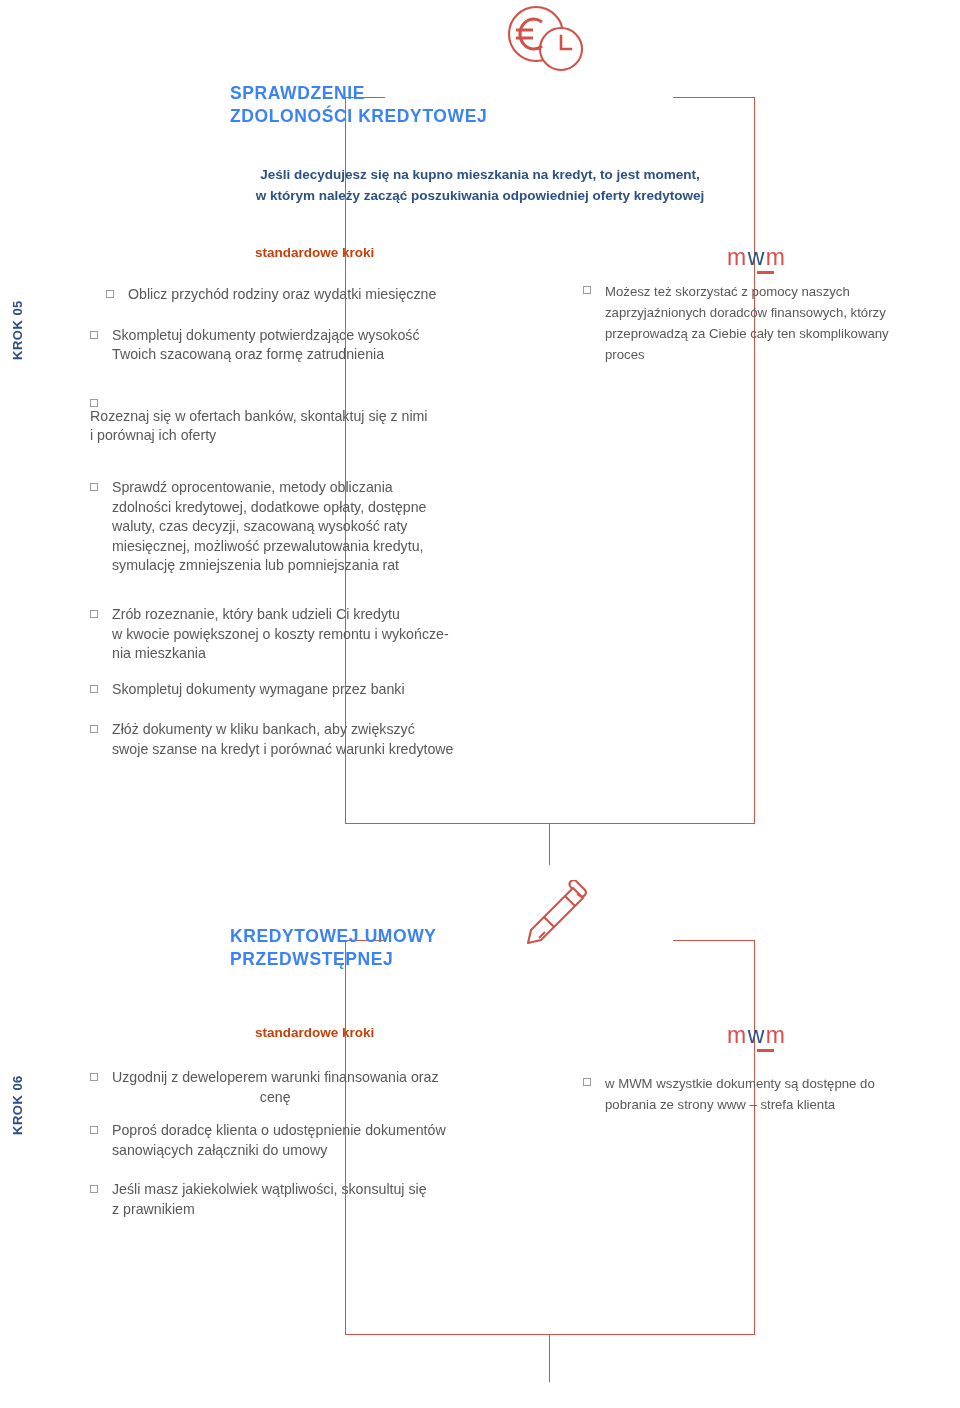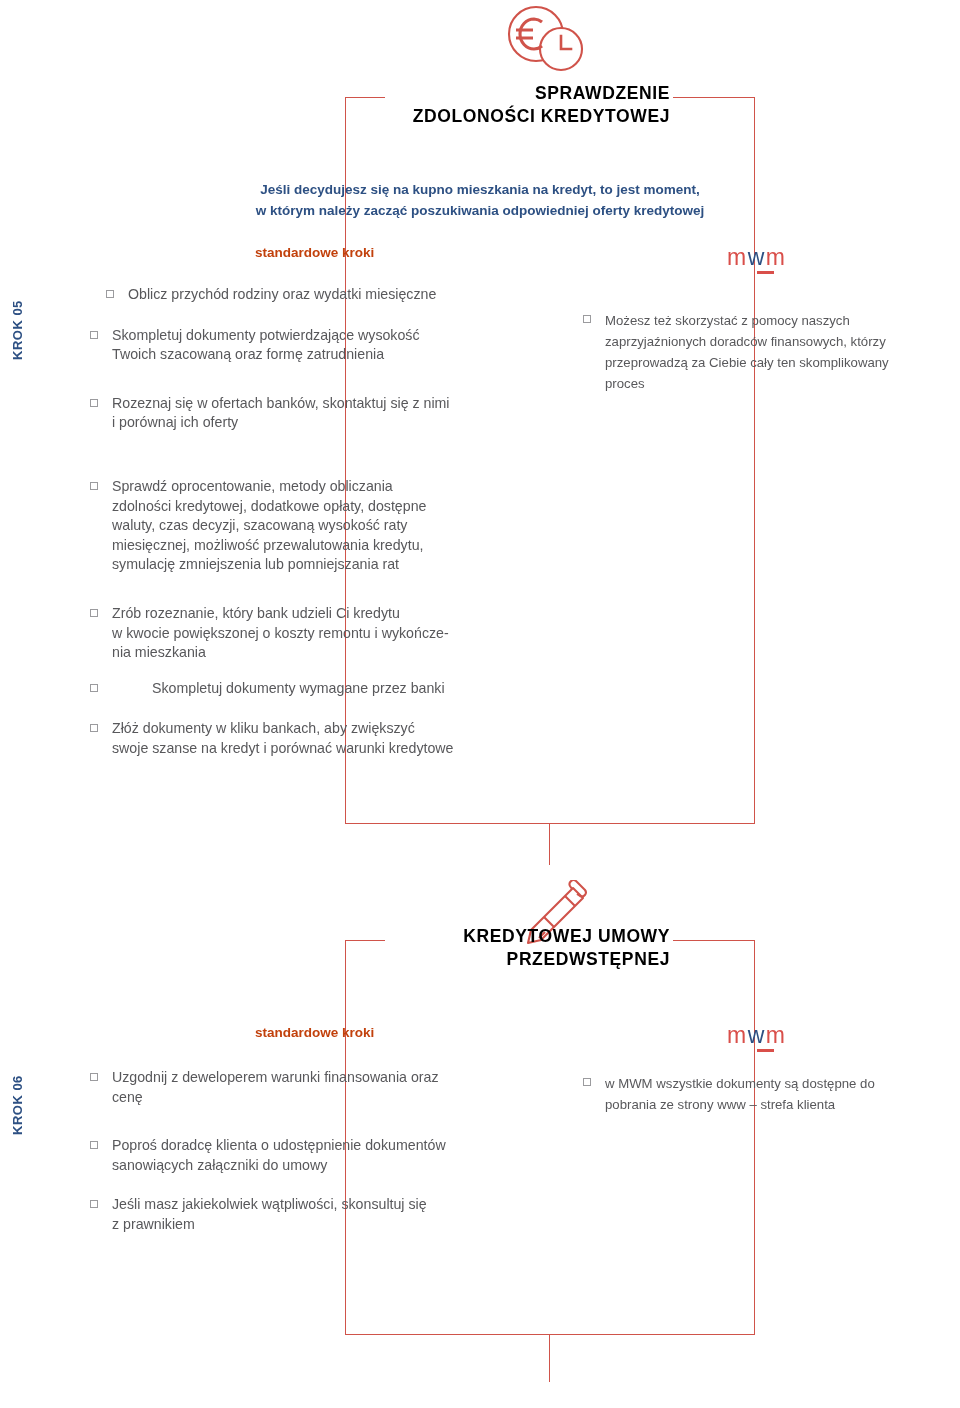--- a/index.html
+++ b/index.html
@@ -36,22 +36,21 @@
     white-space: nowrap;
     font-family: "Liberation Sans", sans-serif;
   }
 
   
   .icon-wrap { position: absolute; }
 
   
   .section-title {
     position: absolute;
-    text-align: right;
-    color: #000000;
+    color: #3b82f6;
     font-weight: bold;
     font-size: 17.5px;
     letter-spacing: 0.6px;
     line-height: 1.34;
     white-space: pre-line;
     font-family: "Liberation Sans", sans-serif;
   }
 
   .section-sub {
     position: absolute;
@@ -143,21 +142,21 @@
 
   <div class="line v" style="left:549px; top:823px; height:42px;"></div>
 
   <div class="step-label" style="top:360px; left:10px;">
     <span>KROK 05</span>
   </div>
 
   <div class="section-title" style="left:230px; top:82px; width:440px;">SPRAWDZENIE
 ZDOLONOŚCI KREDYTOWEJ</div>
 
-  <div class="section-sub" style="left:150px; top:180px; width:660px;">Jeśli decydujesz się na kupno mieszkania na kredyt, to jest moment,
+  <div class="section-sub" style="left:150px; top:165px; width:660px;">Jeśli decydujesz się na kupno mieszkania na kredyt, to jest moment,
 w którym należy zacząć poszukiwania odpowiedniej oferty kredytowej</div>
 
   <div class="std-steps" style="left:255px; top:245px;">standardowe kroki</div>
 
   <div class="mwm" style="left:727px; top:246px;">
     <span class="m1">m</span><span class="w">w</span><span class="m2">m</span>
     <span class="bar"></span>
   </div>
 
   <div class="checklist" style="left:90px; top:285px; width:440px;">
@@ -166,21 +165,21 @@
       <span class="check-box"></span>
       <span class="check-text">Oblicz przychód rodziny oraz wydatki miesięczne</span>
     </div>
 
     <div class="check-item" style="margin-bottom:29px;">
       <span class="check-box"></span>
       <span class="check-text">Skompletuj dokumenty potwierdzające wysokość
 Twoich szacowaną oraz formę zatrudnienia</span>
     </div>
 
-    <div class="check-item" style="margin-bottom:44px;">
+    <div class="check-item" style="margin-bottom:32px;flex-direction:column;">
       <span class="check-box"></span>
       <span class="check-text">Rozeznaj się w ofertach banków, skontaktuj się z nimi
 i porównaj ich oferty</span>
     </div>
 
     <div class="check-item" style="margin-bottom:29px;">
       <span class="check-box"></span>
       <span class="check-text">Sprawdź oprocentowanie, metody obliczania
 zdolności kredytowej, dodatkowe opłaty, dostępne
 waluty, czas decyzji, szacowaną wysokość raty
@@ -188,33 +187,33 @@
 symulację zmniejszenia lub pomniejszania rat</span>
     </div>
 
     <div class="check-item" style="">
       <span class="check-box"></span>
       <span class="check-text">Zrób rozeznanie, który bank udzieli Ci kredytu
 w kwocie powiększonej o koszty remontu i wykończe-
 nia mieszkania</span>
     </div>
 
-    <div class="check-item" style="margin-bottom:21px;gap:40px;">
+    <div class="check-item" style="margin-bottom:21px;">
       <span class="check-box"></span>
       <span class="check-text">Skompletuj dokumenty wymagane przez banki</span>
     </div>
 
     <div class="check-item">
       <span class="check-box"></span>
       <span class="check-text">Złóż dokumenty w kliku bankach, aby zwiększyć
 swoje szanse na kredyt i porównać warunki kredytowe</span>
     </div>
   </div>
 
-  <div class="checklist" style="left:583px; top:311px; width:375px;">
+  <div class="checklist" style="left:583px; top:282px; width:375px;">
     <div class="check-item">
       <span class="check-box" style="margin-top:4px;"></span>
       <span class="check-text" style="font-size:13.2px; line-height:1.58;">Możesz też skorzystać z pomocy naszych
 zaprzyjaźnionych doradców finansowych, którzy
 przeprowadzą za Ciebie cały ten skomplikowany
 proces</span>
     </div>
   </div>
 
   <div class="icon-wrap" style="left:517px; top:880px;">
@@ -245,21 +244,21 @@
 
   <div class="std-steps" style="left:255px; top:1025px;">standardowe kroki</div>
 
   <div class="mwm" style="left:727px; top:1024px;">
     <span class="m1">m</span><span class="w">w</span><span class="m2">m</span>
     <span class="bar"></span>
   </div>
 
   <div class="checklist" style="left:90px; top:1068px; width:440px;">
 
-    <div class="check-item" style="margin-bottom:29px;">
+    <div class="check-item" style="margin-bottom:14px;text-align:center;">
       <span class="check-box"></span>
       <span class="check-text">Uzgodnij z deweloperem warunki finansowania oraz
 cenę</span>
     </div>
 
     <div class="check-item" style="margin-bottom:20px;">
       <span class="check-box"></span>
       <span class="check-text">Poproś doradcę klienta o udostępnienie dokumentów
 sanowiących załączniki do umowy</span>
     </div>

